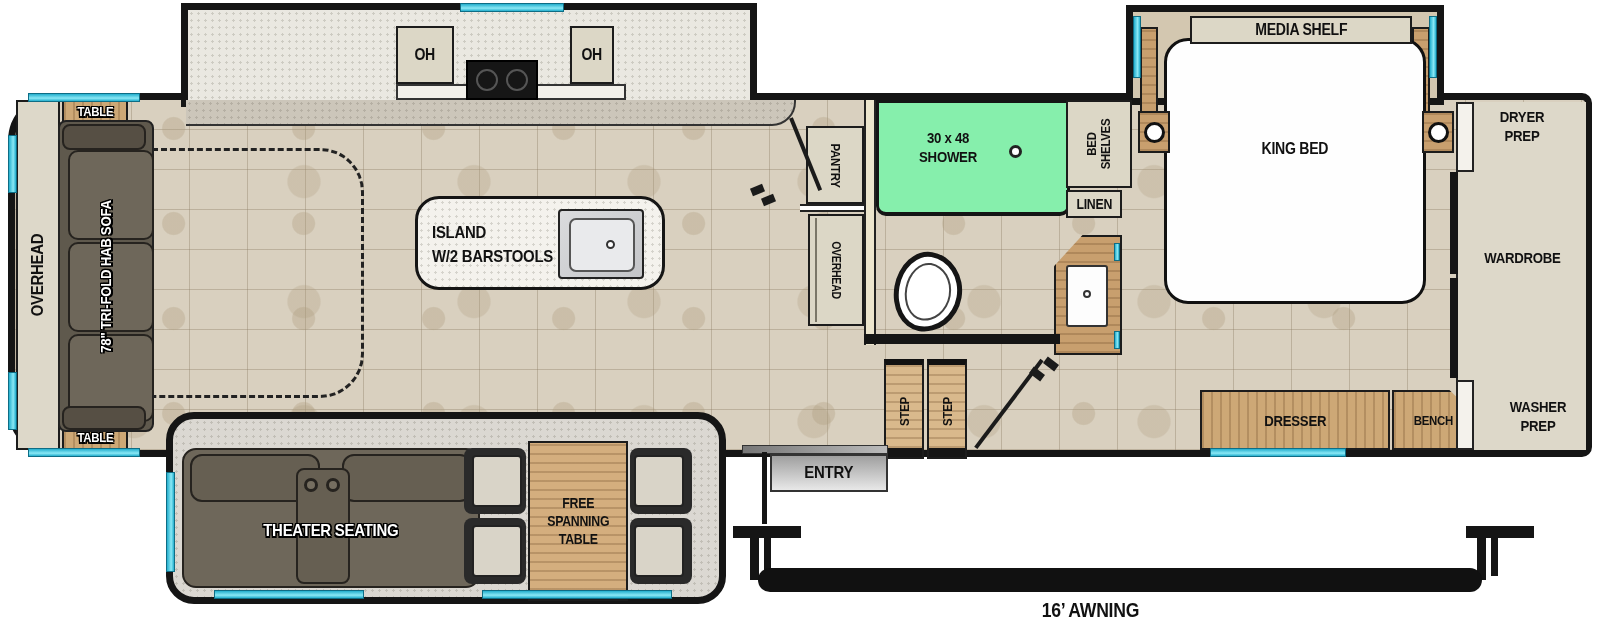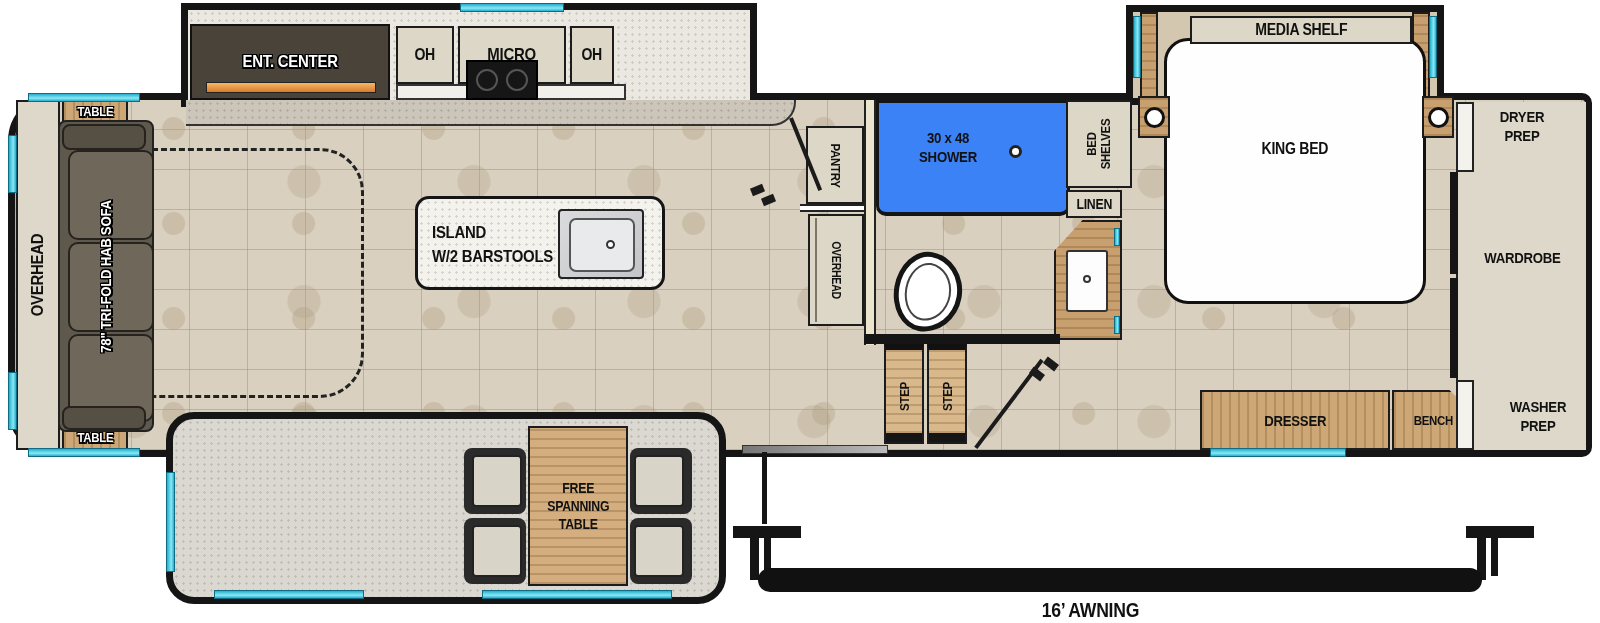--- a/index.html
+++ b/index.html
@@ -16,46 +16,39 @@
   .tile{background-color:#d9d0bf;background-image:
     radial-gradient(circle at 22% 30%, rgba(172,155,124,.33) 0 9%, transparent 10%),
     radial-gradient(circle at 70% 68%, rgba(172,155,124,.28) 0 11%, transparent 12%),
     repeating-linear-gradient(0deg, rgba(140,125,100,.38) 0 1px, transparent 1px 40px),
     repeating-linear-gradient(90deg, rgba(140,125,100,.38) 0 1px, transparent 1px 58px);
     background-size:130px 95px,170px 120px,auto,auto;}
   .speck{background-image:radial-gradient(rgba(90,85,70,.20) 1px, transparent 1.3px);
          background-size:7px 7px;}
   .cab{background:#dcd7c6;border:2px solid #1c1c1c;}
   .wood{background-color:#c89f6e;border:2px solid #1c1c1c;background-image:
-    repeating-linear-gradient(0deg, rgba(101,67,33,.25) 0 2px, transparent 2px 9px);}
+    repeating-linear-gradient(0deg, rgba(101,67,33,.25) 0 2px, transparent 2px 9px); margin-top: 15px;}
   .woodh{background-color:#cda876;border:2px solid #1c1c1c;background-image:
     repeating-linear-gradient(90deg, rgba(101,67,33,.25) 0 2px, transparent 2px 9px);}
   .cyan{background:linear-gradient(180deg,#23aecd,#8ae8f5 60%,#23aecd);border:1px solid #0e6d85;}
   .cyanv{background:linear-gradient(90deg,#23aecd,#8ae8f5 60%,#23aecd);border:1px solid #0e6d85;}
   .wall{background:#151515;}
   .door{position:absolute;width:4px;background:#1b1b1b;}
 </style>
 </head>
 <body>
 
 <div id="stage">
 
   <div class="abs tile" style="left:8px;top:93px;width:1584px;height:364px;border:7px solid #151515;
               border-radius:48px 10px 10px 48px;"></div>
 
   <div class="abs speck" style="left:181px;top:3px;width:576px;height:104px;border:7px solid #151515;background-color:#eae8e1;"></div>
-  <div class="abs center" style="left:190px;top:24px;width:200px;height:76px;background:#4a4339;border:2px solid #111;">
-    <span class="lb outl" style="font-size:17px;">ENT. CENTER</span>
-    <div class="abs" style="left:14px;bottom:5px;width:170px;height:11px;background:linear-gradient(180deg,#f6b768,#d97b2a);border:1px solid #222;"></div>
-  </div>
   <div class="abs center cab" style="left:396px;top:26px;width:58px;height:58px;">
     <span class="lb" style="font-size:16px;">OH</span>
-  </div>
-  <div class="abs center cab" style="left:458px;top:26px;width:108px;height:58px;">
-    <span class="lb" style="font-size:17px;">MICRO</span>
   </div>
   <div class="abs center cab" style="left:570px;top:26px;width:44px;height:58px;">
     <span class="lb" style="font-size:16px;">OH</span>
   </div>
   <div class="abs" style="left:396px;top:84px;width:230px;height:16px;background:#f2f0ea;border:2px solid #333;"></div>
   <div class="abs" style="left:466px;top:60px;width:72px;height:40px;background:#161616;border:2px solid #000;">
     <div class="abs" style="left:8px;top:7px;width:22px;height:22px;border:2px solid #555;border-radius:50%;"></div>
     <div class="abs" style="left:38px;top:7px;width:22px;height:22px;border:2px solid #555;border-radius:50%;"></div>
   </div>
   <div class="abs cyan" style="left:460px;top:3px;width:104px;height:9px;"></div>
@@ -103,21 +96,21 @@
   <div class="abs cyan" style="left:28px;top:448px;width:112px;height:9px;"></div>
   <div class="abs cyanv" style="left:8px;top:135px;width:9px;height:58px;"></div>
   <div class="abs cyanv" style="left:8px;top:372px;width:9px;height:58px;"></div>
 
   <div class="abs" style="left:152px;top:148px;width:212px;height:250px;border-top:3px dashed #222;
               border-right:3px dashed #222;border-bottom:3px dashed #222;border-radius:0 44px 44px 0;"></div>
 
   <div class="abs speck" style="left:186px;top:100px;width:610px;height:26px;background-color:#ccc6ba;
               border-bottom:2px solid #333;border-right:2px solid #333;border-radius:0 0 24px 0;"></div>
 
-  <div class="abs speck" style="left:415px;top:196px;width:250px;height:94px;background-color:#f4f2ed;border:3px solid #151515;border-radius:14px;">
+  <div class="abs speck" style="left:415px;top:196px;width:250px;height:94px;background-color:#f4f2ed;border:3px solid #151515;border-radius:24px;">
     <div class="abs" style="left:14px;top:24px;">
       <div class="lb" style="font-size:17px;transform-origin:left;">ISLAND</div>
       <div class="lb" style="font-size:17px;margin-top:4px;transform-origin:left;">W/2 BARSTOOLS</div>
     </div>
     <div class="abs" style="left:140px;top:10px;width:86px;height:70px;background:linear-gradient(135deg,#dadbdd,#c4c5c8);border:2px solid #222;border-radius:4px;">
       <div class="abs" style="left:9px;top:7px;width:66px;height:54px;border:2px solid #555;border-radius:7px;background:#e9eaec;"></div>
       <div class="abs" style="left:46px;top:29px;width:9px;height:9px;border:2px solid #333;border-radius:50%;background:#fff;"></div>
     </div>
   </div>
 
@@ -128,21 +121,21 @@
   <div class="abs" style="left:800px;top:204px;width:64px;height:8px;background:#fff;border-top:2px solid #222;border-bottom:2px solid #222;"></div>
   <div class="abs center cab r90" style="left:808px;top:214px;width:56px;height:112px;">
     <div class="abs" style="left:5px;top:2px;width:2px;height:104px;background:#7a7668;"></div>
     <span class="lb" style="font-size:12px;">OVERHEAD</span>
   </div>
 
   <div class="door" style="left:789px;top:118px;height:78px;transform:rotate(-22deg);transform-origin:top center;"></div>
   <div class="abs" style="left:751px;top:186px;width:13px;height:8px;background:#1b1b1b;transform:rotate(-22deg);"></div>
   <div class="abs" style="left:762px;top:196px;width:13px;height:8px;background:#1b1b1b;transform:rotate(-22deg);"></div>
 
-  <div class="abs" style="left:876px;top:100px;width:194px;height:116px;background:#3b82f6;border:3px solid #151515;border-bottom-width:4px;border-radius:0 0 10px 10px;">
+  <div class="abs" style="left:876px;top:100px;width:194px;height:116px;background:#86efac;border:3px solid #151515;border-bottom-width:4px;border-radius:0 0 10px 10px;">
     <div class="abs" style="left:14px;top:26px;text-align:center;width:110px;">
       <div class="lb" style="font-size:15px;">30 x 48</div>
       <div class="lb" style="font-size:15px;margin-top:2px;">SHOWER</div>
     </div>
     <div class="abs" style="left:130px;top:42px;width:13px;height:13px;border:3px solid #222;border-radius:50%;background:#fff;"></div>
   </div>
 
   <div class="abs center cab r270" style="left:1066px;top:100px;width:66px;height:88px;">
     <span class="lb" style="font-size:13px;line-height:14px;text-align:center;">
       <span>BED</span><br>
@@ -198,20 +191,30 @@
       <div class="lb" style="font-size:15px;">WASHER</div>
       <div class="lb" style="font-size:15px;margin-top:2px;">PREP</div>
     </div>
   </div>
   <div class="abs" style="left:1456px;top:102px;width:18px;height:70px;background:#f4f2ec;border:2px solid #222;"></div>
   <div class="abs" style="left:1456px;top:380px;width:18px;height:70px;background:#f4f2ec;border:2px solid #222;"></div>
   <div class="abs wall" style="left:1450px;top:172px;width:8px;height:102px;"></div>
   <div class="abs wall" style="left:1450px;top:278px;width:8px;height:100px;"></div>
 
   <div class="abs speck" style="left:166px;top:412px;width:560px;height:192px;border:7px solid #151515;border-radius:28px;background-color:#dbd8d2;"></div>
+  <div class="abs" style="left:182px;top:448px;width:298px;height:140px;background:#6e675a;border:2px solid #26231f;border-radius:14px;">
+    <div class="abs" style="left:6px;top:4px;width:130px;height:48px;background:#665f52;border:2px solid #26231f;border-radius:12px;"></div>
+    <div class="abs" style="left:158px;top:4px;width:130px;height:48px;background:#665f52;border:2px solid #26231f;border-radius:12px;"></div>
+    <div class="abs" style="left:112px;top:18px;width:54px;height:116px;background:#665f52;border:2px solid #26231f;border-radius:8px;"></div>
+    <div class="abs" style="left:120px;top:28px;width:14px;height:14px;border:3px solid #26231f;border-radius:50%;background:#756e60;"></div>
+    <div class="abs" style="left:142px;top:28px;width:14px;height:14px;border:3px solid #26231f;border-radius:50%;background:#756e60;"></div>
+    <div class="abs center" style="left:0;top:66px;width:100%;height:30px;">
+      <span class="lb outl" style="font-size:17px;">THEATER SEATING</span>
+    </div>
+  </div>
 
   <div class="abs" style="left:464px;top:448px;width:62px;height:66px;background:#2a2a2a;border-radius:8px;">
     <div class="abs" style="left:8px;top:7px;width:50px;height:52px;background:#d9d4c8;border:2px solid #222;border-radius:4px;"></div>
   </div>
   <div class="abs" style="left:464px;top:518px;width:62px;height:66px;background:#2a2a2a;border-radius:8px;">
     <div class="abs" style="left:8px;top:7px;width:50px;height:52px;background:#d9d4c8;border:2px solid #222;border-radius:4px;"></div>
   </div>
   <div class="abs" style="left:630px;top:448px;width:62px;height:66px;background:#2a2a2a;border-radius:8px;">
     <div class="abs" style="left:4px;top:7px;width:50px;height:52px;background:#d9d4c8;border:2px solid #222;border-radius:4px;"></div>
   </div>
@@ -223,20 +226,23 @@
       <div class="lb" style="font-size:14px;">FREE</div>
       <div class="lb" style="font-size:14px;margin-top:2px;">SPANNING</div>
       <div class="lb" style="font-size:14px;margin-top:2px;">TABLE</div>
     </div>
   </div>
   <div class="abs cyan" style="left:214px;top:590px;width:150px;height:9px;"></div>
   <div class="abs cyan" style="left:482px;top:590px;width:190px;height:9px;"></div>
   <div class="abs cyanv" style="left:166px;top:472px;width:9px;height:100px;"></div>
 
   <div class="abs" style="left:742px;top:445px;width:146px;height:9px;background:linear-gradient(90deg,#777,#bbb);border:1px solid #333;"></div>
+  <div class="abs center" style="left:770px;top:454px;width:118px;height:38px;background:linear-gradient(180deg,#9f9f9f,#e8e8e8);border:2px solid #333;">
+    <span class="lb" style="font-size:17px;">ENTRY</span>
+  </div>
   <div class="abs wall" style="left:762px;top:452px;width:5px;height:72px;"></div>
 
   <div class="abs wall" style="left:733px;top:526px;width:68px;height:12px;"></div>
   <div class="abs wall" style="left:750px;top:538px;width:9px;height:42px;"></div>
   <div class="abs wall" style="left:764px;top:538px;width:7px;height:38px;"></div>
   <div class="abs wall" style="left:1466px;top:526px;width:68px;height:12px;"></div>
   <div class="abs wall" style="left:1477px;top:538px;width:9px;height:42px;"></div>
   <div class="abs wall" style="left:1491px;top:538px;width:7px;height:38px;"></div>
   <div class="abs" style="left:758px;top:568px;width:724px;height:24px;background:#111;border-radius:12px;"></div>
   <div class="abs center" style="left:890px;top:598px;width:400px;height:24px;">

